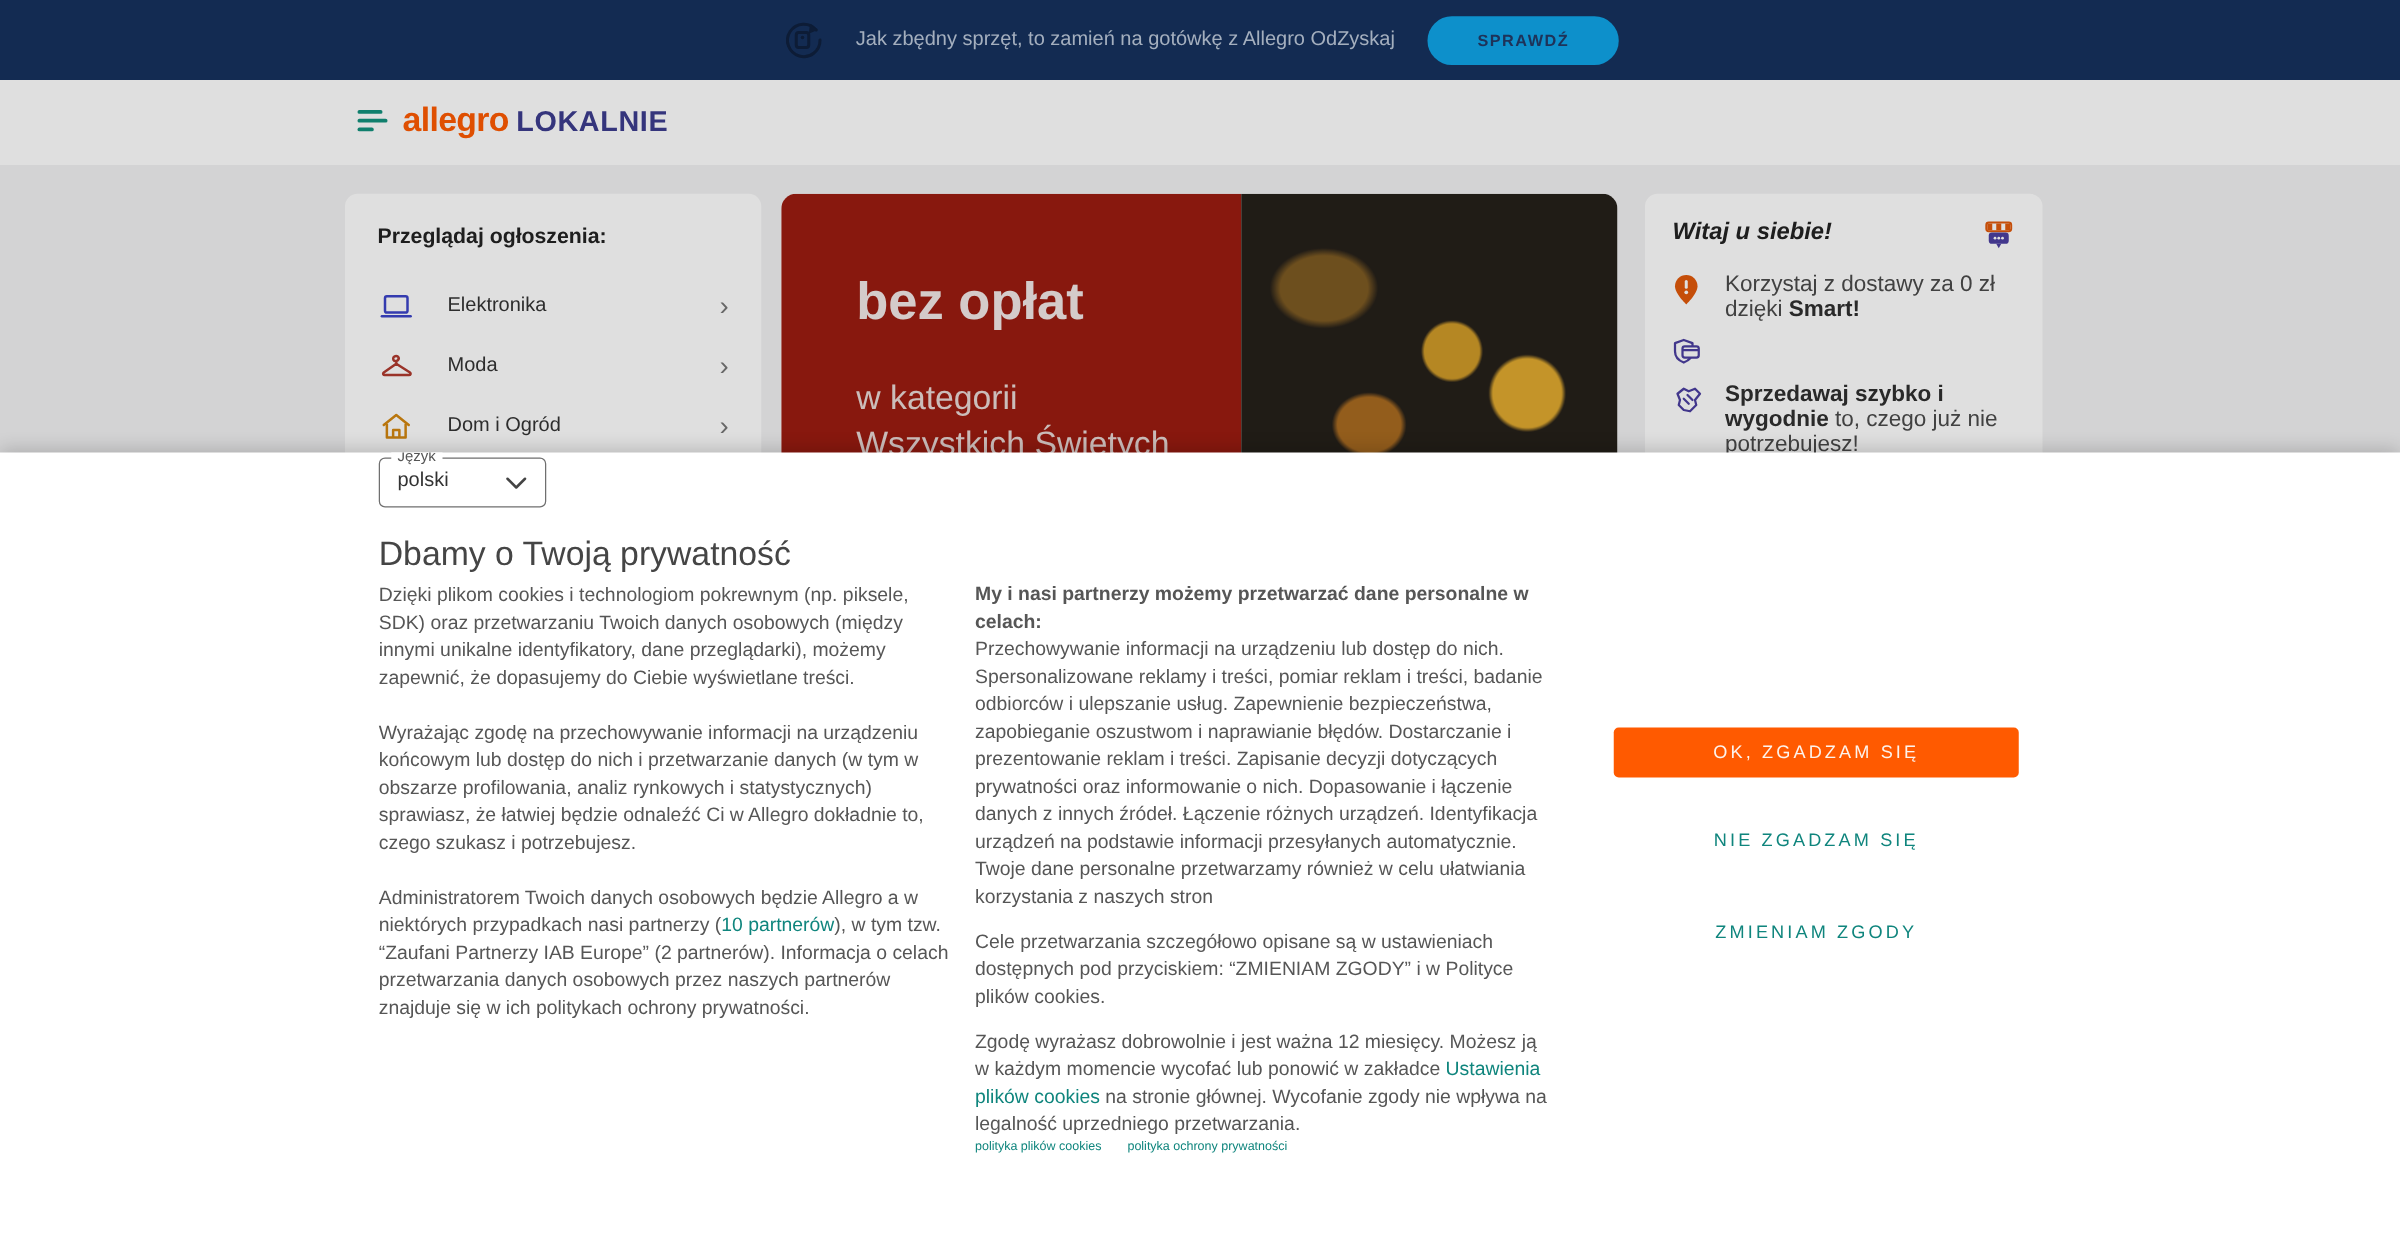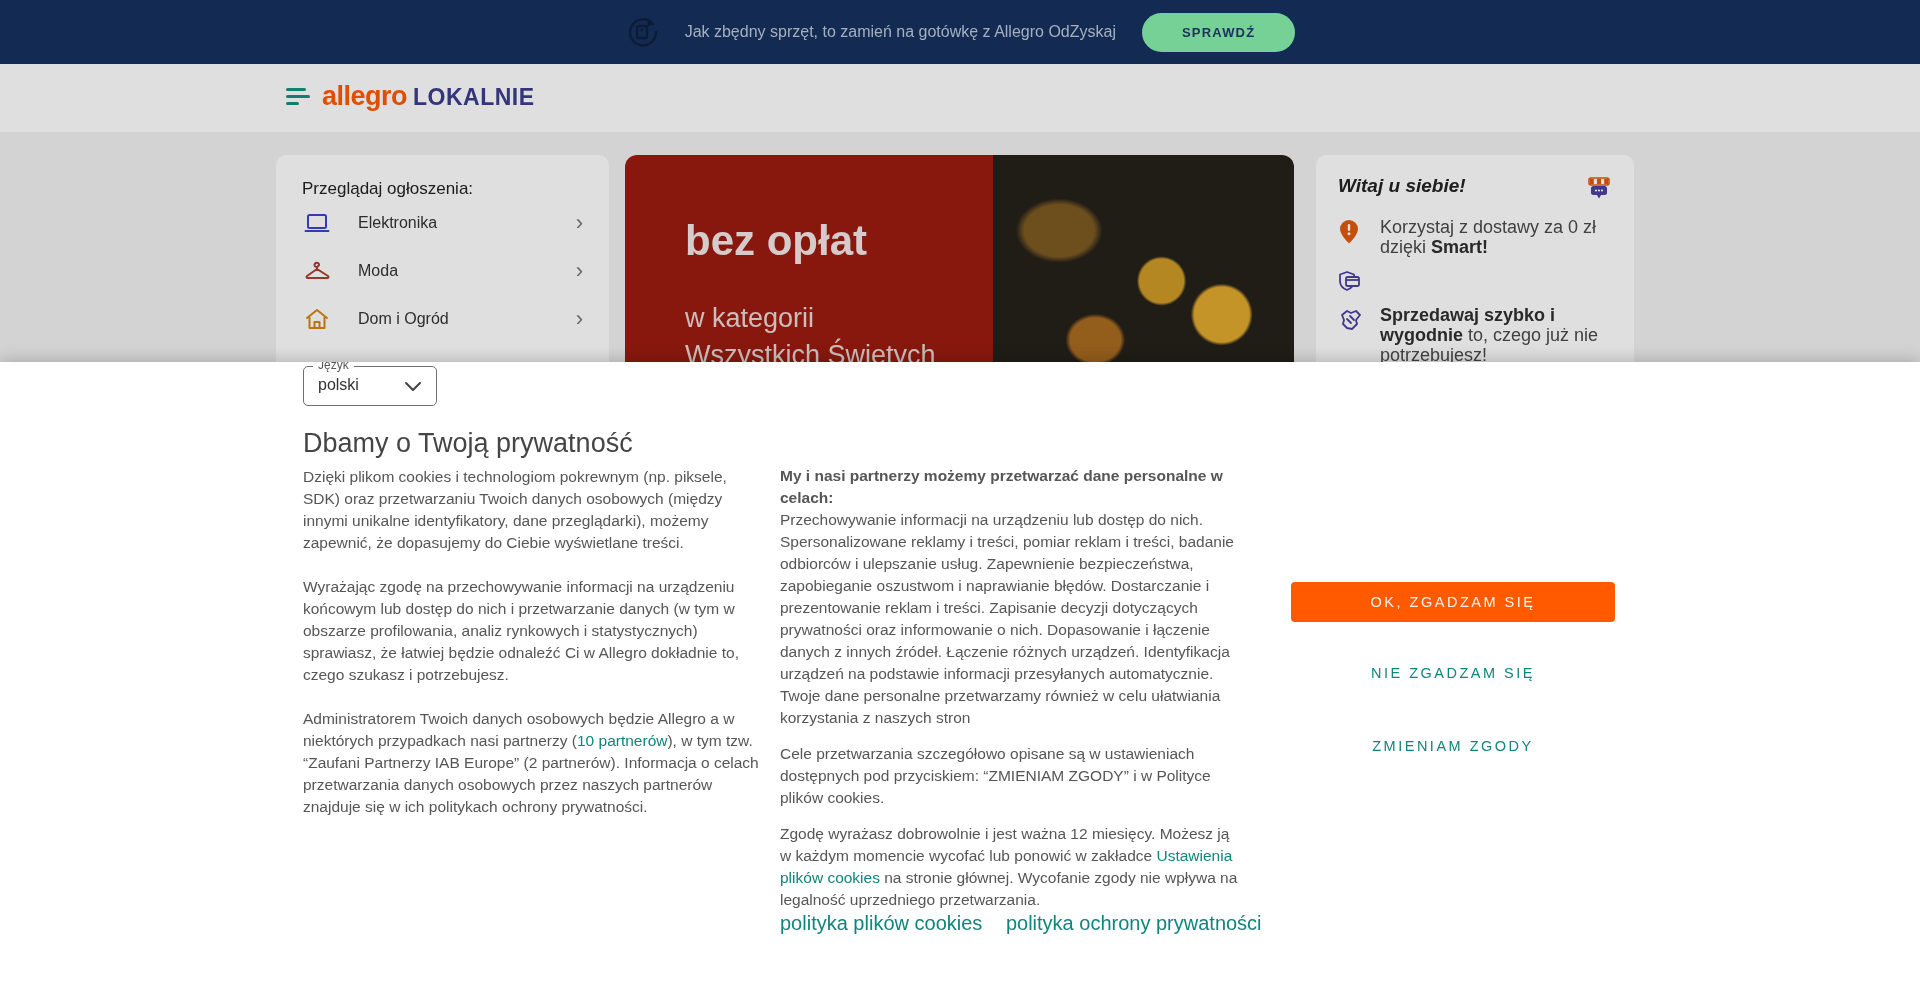--- a/index.html
+++ b/index.html
@@ -3,21 +3,21 @@
 <meta charset="utf-8">
 <style>
   * { margin:0; padding:0; box-sizing:border-box; }
   html,body { width:1920px; height:993px; overflow:hidden;
     font-family:"Liberation Sans","DejaVu Sans",sans-serif; background:#f2f2f3; }
 
   
   .promo { position:absolute; left:0; top:0; width:1920px; height:64px;
     background:#15315d; display:flex; align-items:center; justify-content:center; gap:26px; }
   .promo-text { color:#bcc8da; font-size:16px; }
-  .promo-btn { background:#86efac; color:#223a66; border:none; border-radius:24px;
+  .promo-btn { background:#0ea5e9; color:#223a66; border:none; border-radius:24px;
     padding:12px 40px; font-size:13px; font-weight:bold; letter-spacing:1.2px; cursor:pointer; }
 
   
   .header { position:absolute; left:0; top:64px; width:1920px; height:68px; background:#ffffff;
     display:flex; align-items:center; }
   .burger { position:absolute; left:286px; top:24px; width:26px; height:20px; cursor:pointer; }
   .burger span { display:block; height:3px; background:#12917c; border-radius:2px; margin-bottom:4px; }
   .burger span:nth-child(1){ width:20px; }
   .burger span:nth-child(2){ width:24px; }
   .burger span:nth-child(3){ width:13px; }
@@ -40,21 +40,21 @@
 
   .hdr-icon { position:absolute; top:88px; width:28px; height:28px; cursor:pointer; }
   .wystaw-btn { position:absolute; left:1482px; top:82px; width:158px; height:40px;
     background:#4b2ea8; color:#efecf8; border:none; border-radius:20px;
     font-size:14px; font-weight:bold; letter-spacing:1.5px; cursor:pointer; }
 
   
   .content { position:absolute; left:0; top:132px; width:1920px; height:861px; background:#f2f2f3; }
   .card { position:absolute; background:#ffffff; border-radius:10px; }
   .browse-card { left:276px; top:23px; width:333px; height:420px; padding:24px 26px; }
-  .browse-title { font-size:17px; font-weight:normal; color:#222; }
+  .browse-title { font-size:17px; font-weight:bold; color:#222; margin-bottom:22px; }
   .cat-row { display:flex; align-items:center; height:48px; cursor:pointer; }
   .cat-icon { width:30px; display:flex; justify-content:center; margin-right:26px; }
   .cat-label { font-size:16px; color:#333; flex:1; }
   .cat-chevron { color:#777; font-size:22px; line-height:1; }
 
   .hero-card { left:625px; top:23px; width:669px; height:420px; overflow:hidden; border-radius:12px;
     cursor:pointer; display:flex; }
   .hero-left { width:55%; height:100%; background:#9c1b10; padding:58px 0 0 60px; }
   .hero-line { color:#f3e9e7; font-size:42px; font-weight:bold; line-height:1.35; }
   .hero-sub { color:#e8d8d5; font-size:27px; line-height:1.4; margin-top:30px; }
@@ -103,21 +103,21 @@
   a.tlink { color:#0f857d; text-decoration:none; cursor:pointer; }
 
   .btn-accept { position:absolute; left:1291px; top:220px; width:324px; height:40px;
     background:#ff5a00; color:#fdf3ec; border:none; border-radius:4px;
     font-size:14.5px; letter-spacing:2.5px; cursor:pointer; font-family:inherit; }
   .btn-text { position:absolute; left:1291px; width:324px; background:none; border:none;
     color:#0f857d; font-size:14.5px; letter-spacing:2.5px; cursor:pointer; font-family:inherit; text-align:center; }
   .btn-decline { top:303px; }
   .btn-manage  { top:376px; }
 
-  .policy-links { position:absolute; left:780px; top:550px; font-size:20px; }
+  .policy-links { position:absolute; left:780px; top:550px; font-size:10px; }
   .policy-links a { margin-right:18px; }
 
   svg { display:block; }
 </style>
 </head>
 <body>
 
 <div class="promo">
   <span>
     <svg width="34" height="34" viewBox="0 0 34 34" fill="none" stroke="#0e1f3d" stroke-width="2.4">

